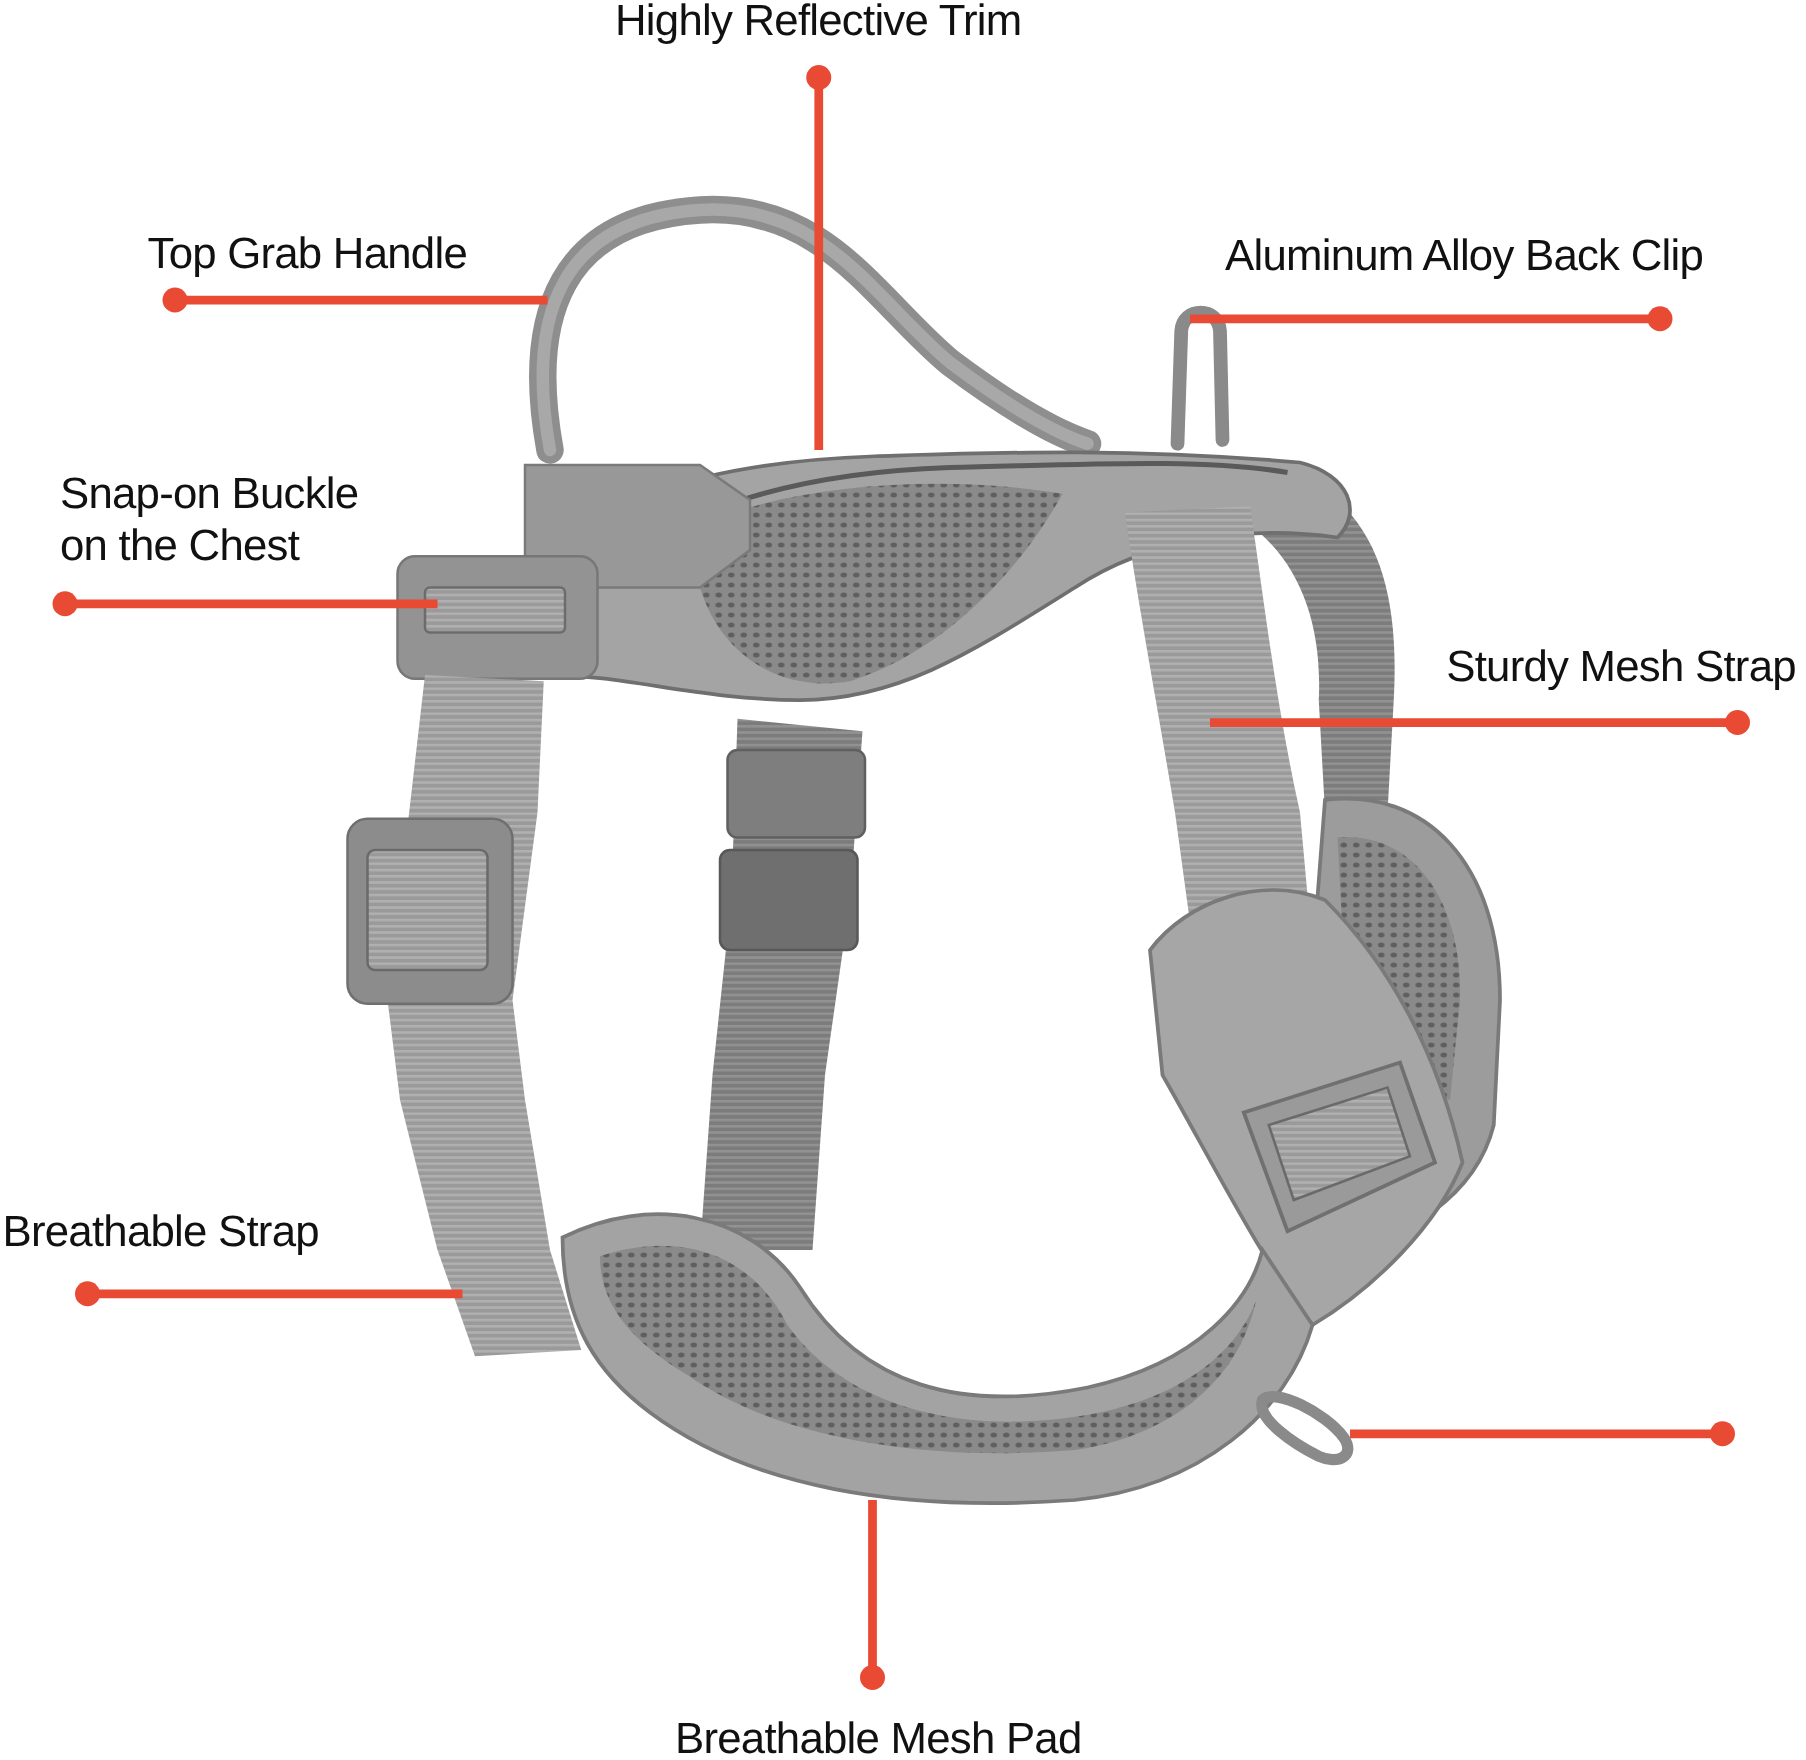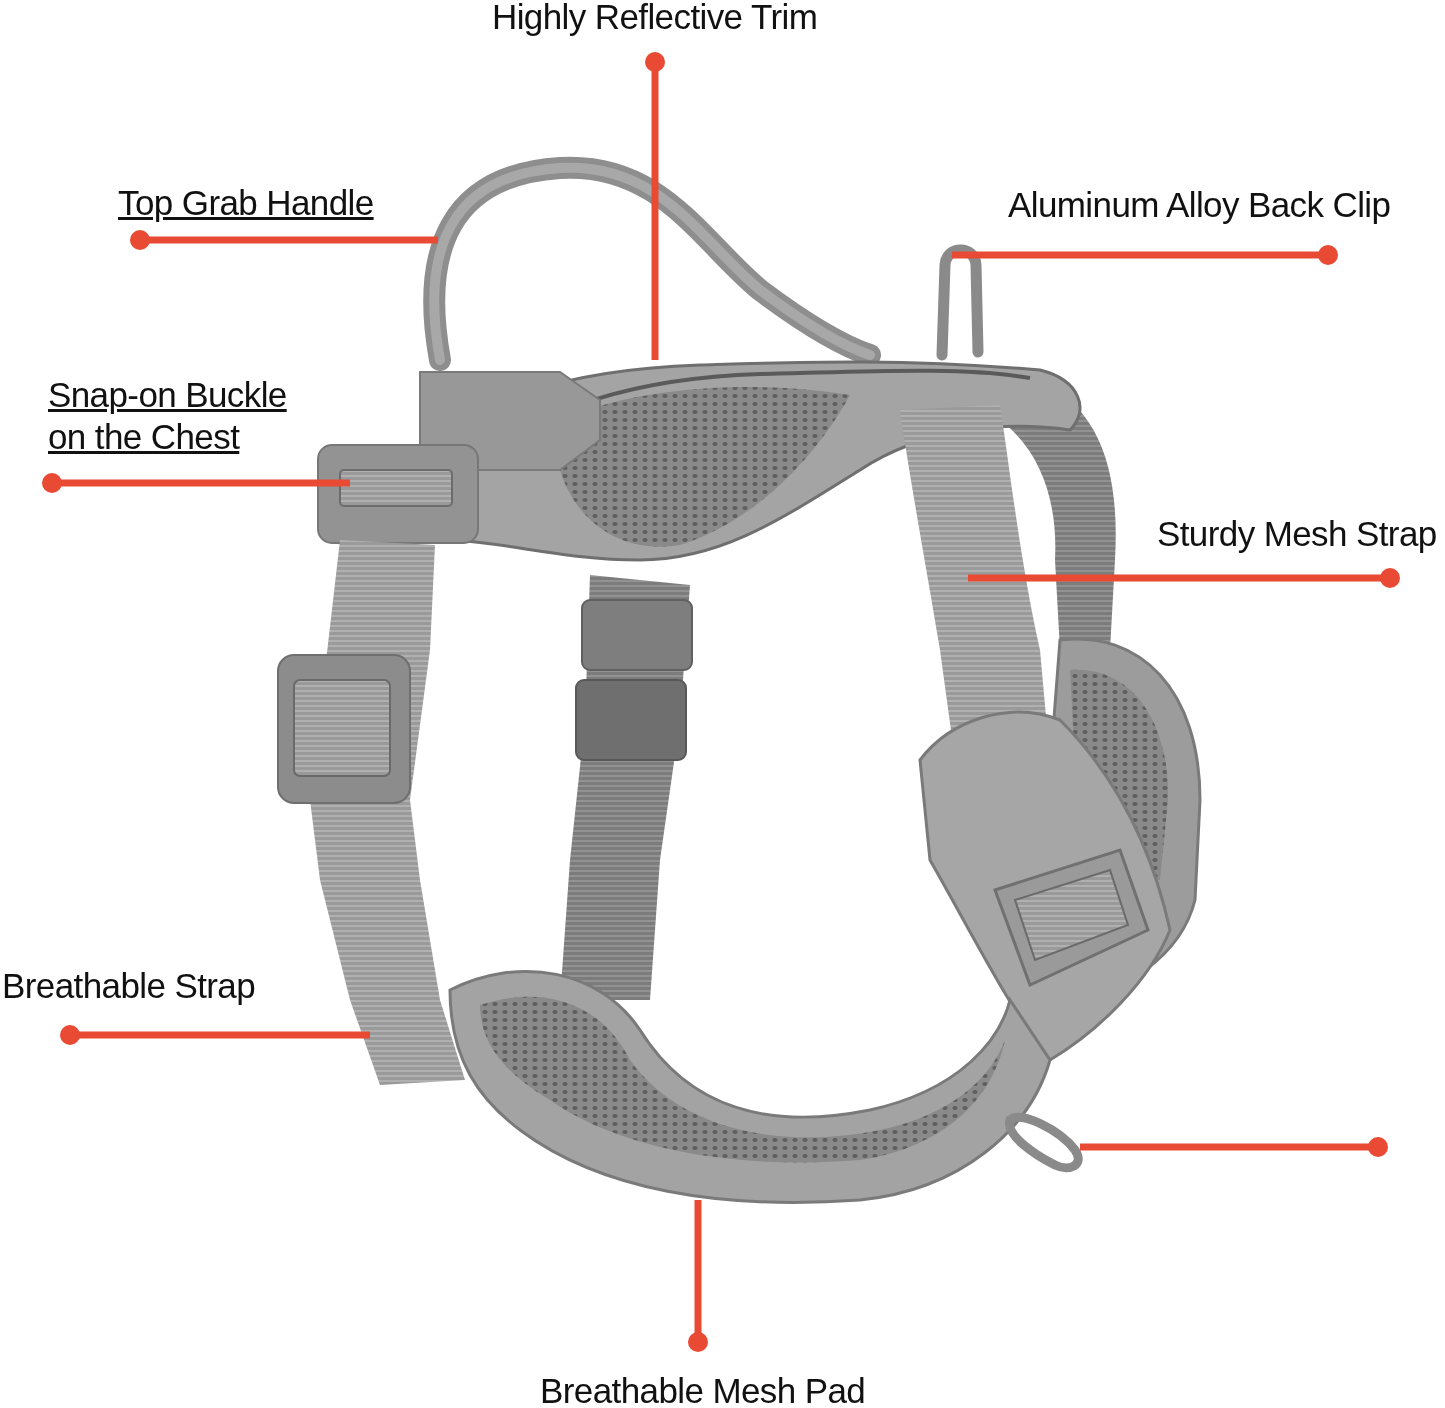--- a/index.html
+++ b/index.html
@@ -111,27 +111,27 @@
       </g>
       <g>
         <line x1="698" y1="1200" x2="698" y2="1342" stroke="#e84a33" stroke-width="7"></line>
         <circle cx="698" cy="1342" r="10" fill="#e84a33"></circle>
       </g>
     </svg>
 
   <div class="label" style="left:492px;top:-4px;">
     <span class="ln">Highly Reflective Trim</span>
   </div>
-  <div class="label" style="left:118px;top:182px;text-decoration:underline;">
+  <div class="label" style="left:118px;top:182px;">
     <span class="ln">Top Grab Handle</span>
   </div>
-  <div class="label" style="left:1008px;top:184px;">
+  <div class="label" style="left:980px;top:184px;">
     <span class="ln">Aluminum Alloy Back Clip</span>
   </div>
-  <div class="label" style="left:48px;top:374px;text-decoration:underline;">
+  <div class="label" style="left:48px;top:374px;">
     <span class="ln">Snap-on Buckle</span>
     <span class="ln">on the Chest</span>
   </div>
   <div class="label" style="left:1157px;top:513px;">
     <span class="ln">Sturdy Mesh Strap</span>
   </div>
   <div class="label" style="left:2px;top:965px;">
     <span class="ln">Breathable Strap</span>
   </div>
   <div class="label" style="left:540px;top:1370px;">

